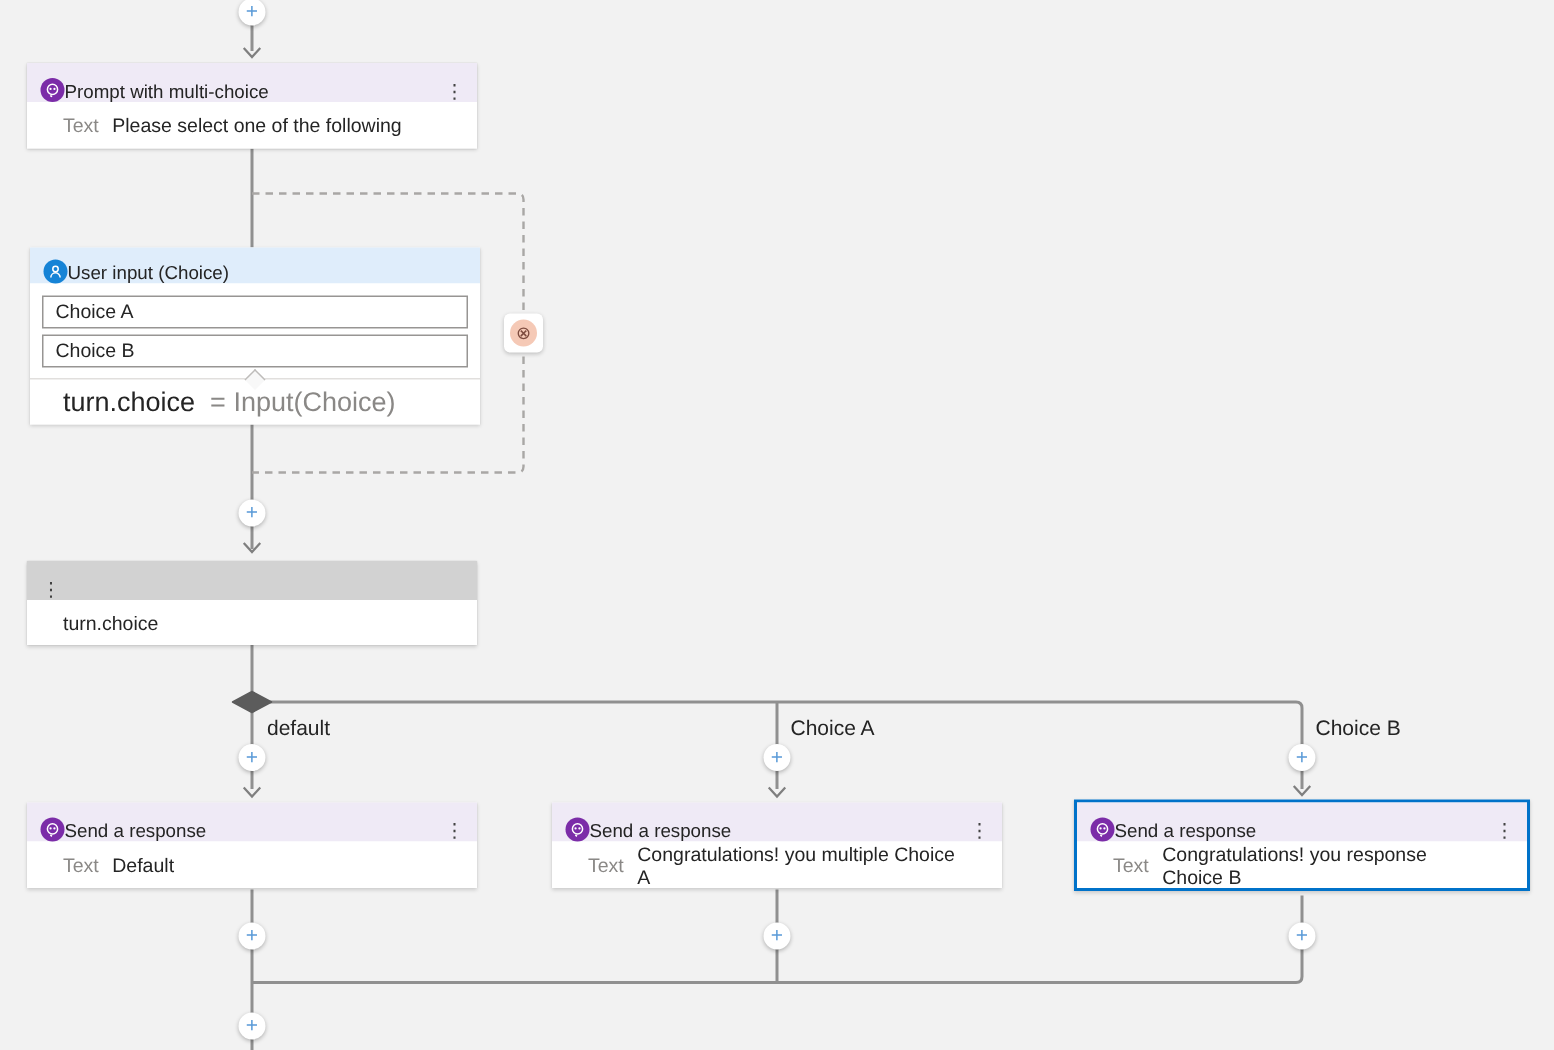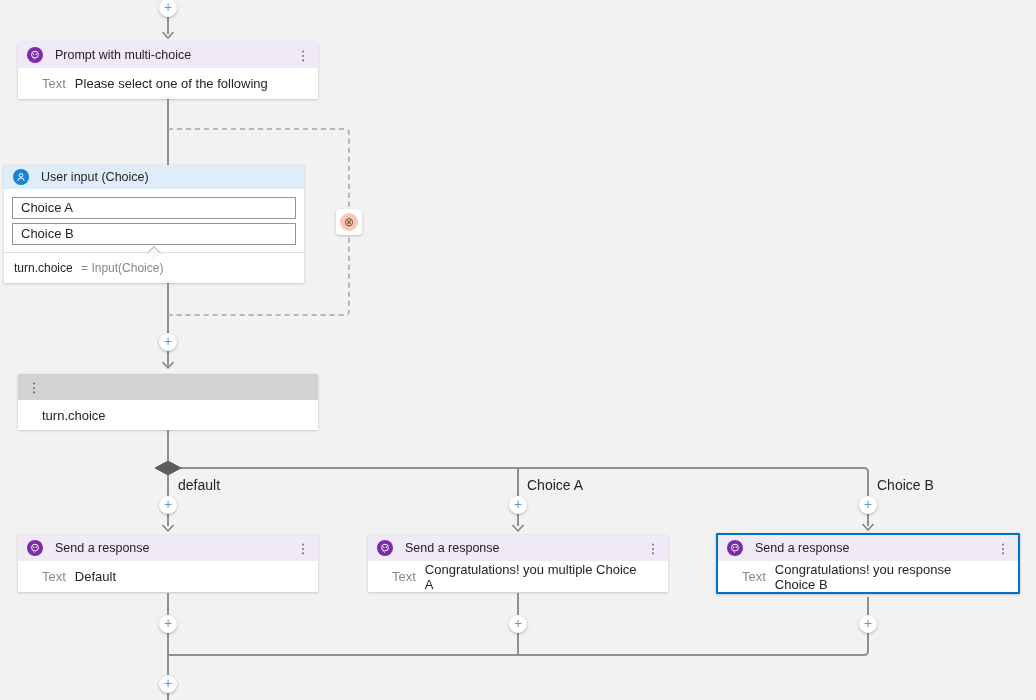--- a/index.html
+++ b/index.html
@@ -9,57 +9,57 @@
     background:#F2F2F2; overflow:hidden;
   }
   #connectors { position:absolute; left:0; top:0; z-index:0; }
 
   .node {
     position:absolute; width:300px; background:#FFFFFF; z-index:2;
     box-shadow:0 1.2px 2.6px rgba(0,0,0,.16), 0 0 1px rgba(0,0,0,.12);
     font-size:13px; color:#242424;
   }
   .node.selected { border:2px solid #0072C9; }
-  .node-header { height:26px; display:flex; align-items:center; padding:0 8px 0 9px; gap:12px; }
+  .node-header { height:26px; display:flex; align-items:flex-end; padding:0 8px 0 9px; gap:0; }
   .header-purple { background:#EFEAF6; }
   .header-blue   { background:#DFEDFB; }
   .header-gray   { background:#D2D2D2; }
   .node-title { flex:1; font-size:12.5px; color:#242424; white-space:nowrap; overflow:hidden; }
   .kebab { width:14px; text-align:center; color:#424242; font-size:13px; cursor:pointer; user-select:none; }
   .icon-circle { width:16px; height:16px; border-radius:50%; flex:none; display:flex; align-items:center; justify-content:center; }
   .bot-icon  { background:#7B2CA8; }
   .user-icon { background:#1583D6; }
 
   .node-body-row { display:flex; align-items:center; height:31px; padding:0 24px; gap:9px; background:#fff; }
   .muted { color:#8A8886; }
 
   .choices { padding-top:8px; background:#fff; }
   .choice-box { margin:0 8px 4px 8px; height:20px; line-height:20px; border:1px solid #979593; padding-left:8px; background:#fff; font-size:13px; color:#242424; }
   .divider { margin-top:7px; border-top:1px solid #E1DFDD; position:relative; height:0; }
   .notch { position:absolute; left:145px; top:-5px; width:9px; height:9px; background:#F8F8F8; transform:rotate(45deg); border-top:1px solid #BEBCBA; border-left:1px solid #BEBCBA; }
-  .expr-row { height:30px; line-height:30px; padding-left:10px; background:#fff; font-size:12px; }
+  .expr-row { height:30px; line-height:30px; padding-left:22px; background:#fff; font-size:18px; }
 
   .plus {
     position:absolute; width:18px; height:18px; border-radius:50%; z-index:3;
     background:#fff; box-shadow:0 1px 3px rgba(0,0,0,.28);
     color:#5B9BD8; font-size:14px; line-height:17px; text-align:center;
     cursor:pointer; user-select:none;
   }
   .branch-label { position:absolute; z-index:2; font-size:14px; color:#242424; white-space:nowrap; }
 
   .escalate {
     position:absolute; left:336px; top:209px; width:26px; height:26px; z-index:3;
     background:#fff; border-radius:4px; box-shadow:0 1px 3px rgba(0,0,0,.22);
     display:flex; align-items:center; justify-content:center; cursor:pointer;
   }
   .escalate-circle { width:18px; height:18px; border-radius:50%; background:#F5C9B6; color:#7D4B3E; font-size:12px; line-height:18px; text-align:center; }
 
   
   #node-prompt   { left:18px;  top:42px; }
-  #node-input    { left:4px;  top:165px; }
+  #node-input    { left:20px;  top:165px; }
   #node-branch   { left:18px;  top:374px; }
   #node-resp-0   { left:18px;  top:535px; }
   #node-resp-1   { left:368px; top:535px; }
   #node-resp-2   { left:716px; top:533px; }
 </style>
 </head>
 <body>
 
 <div id="canvas">
 

